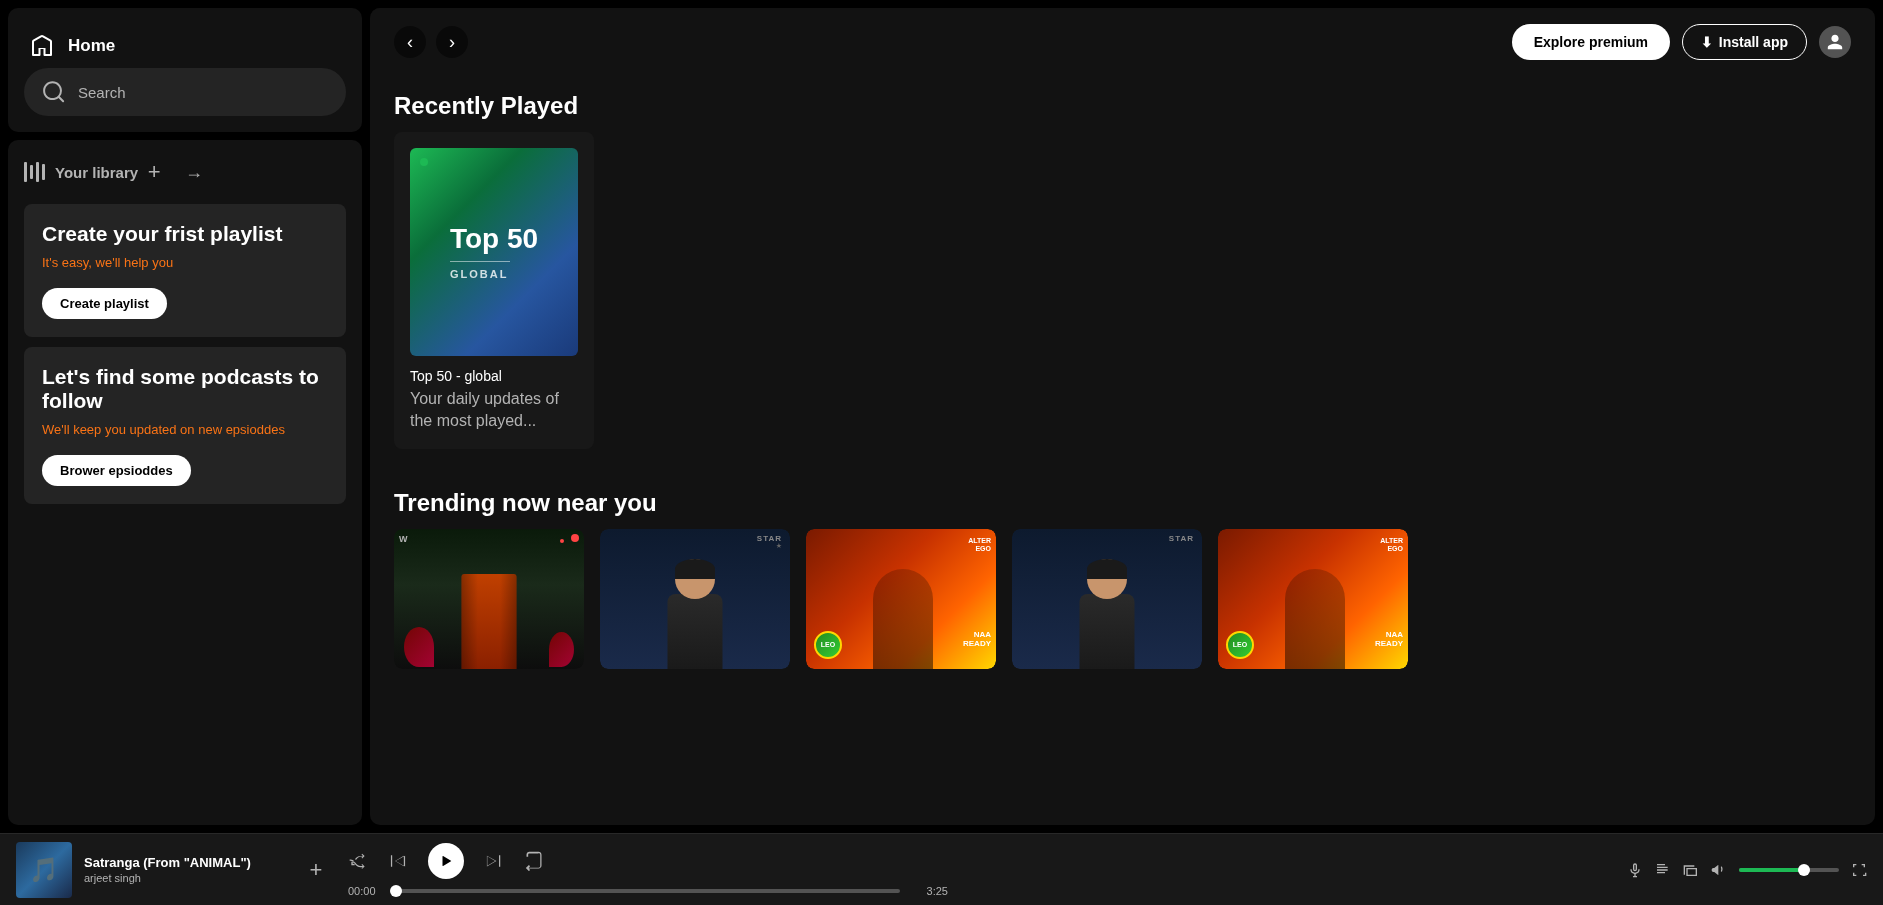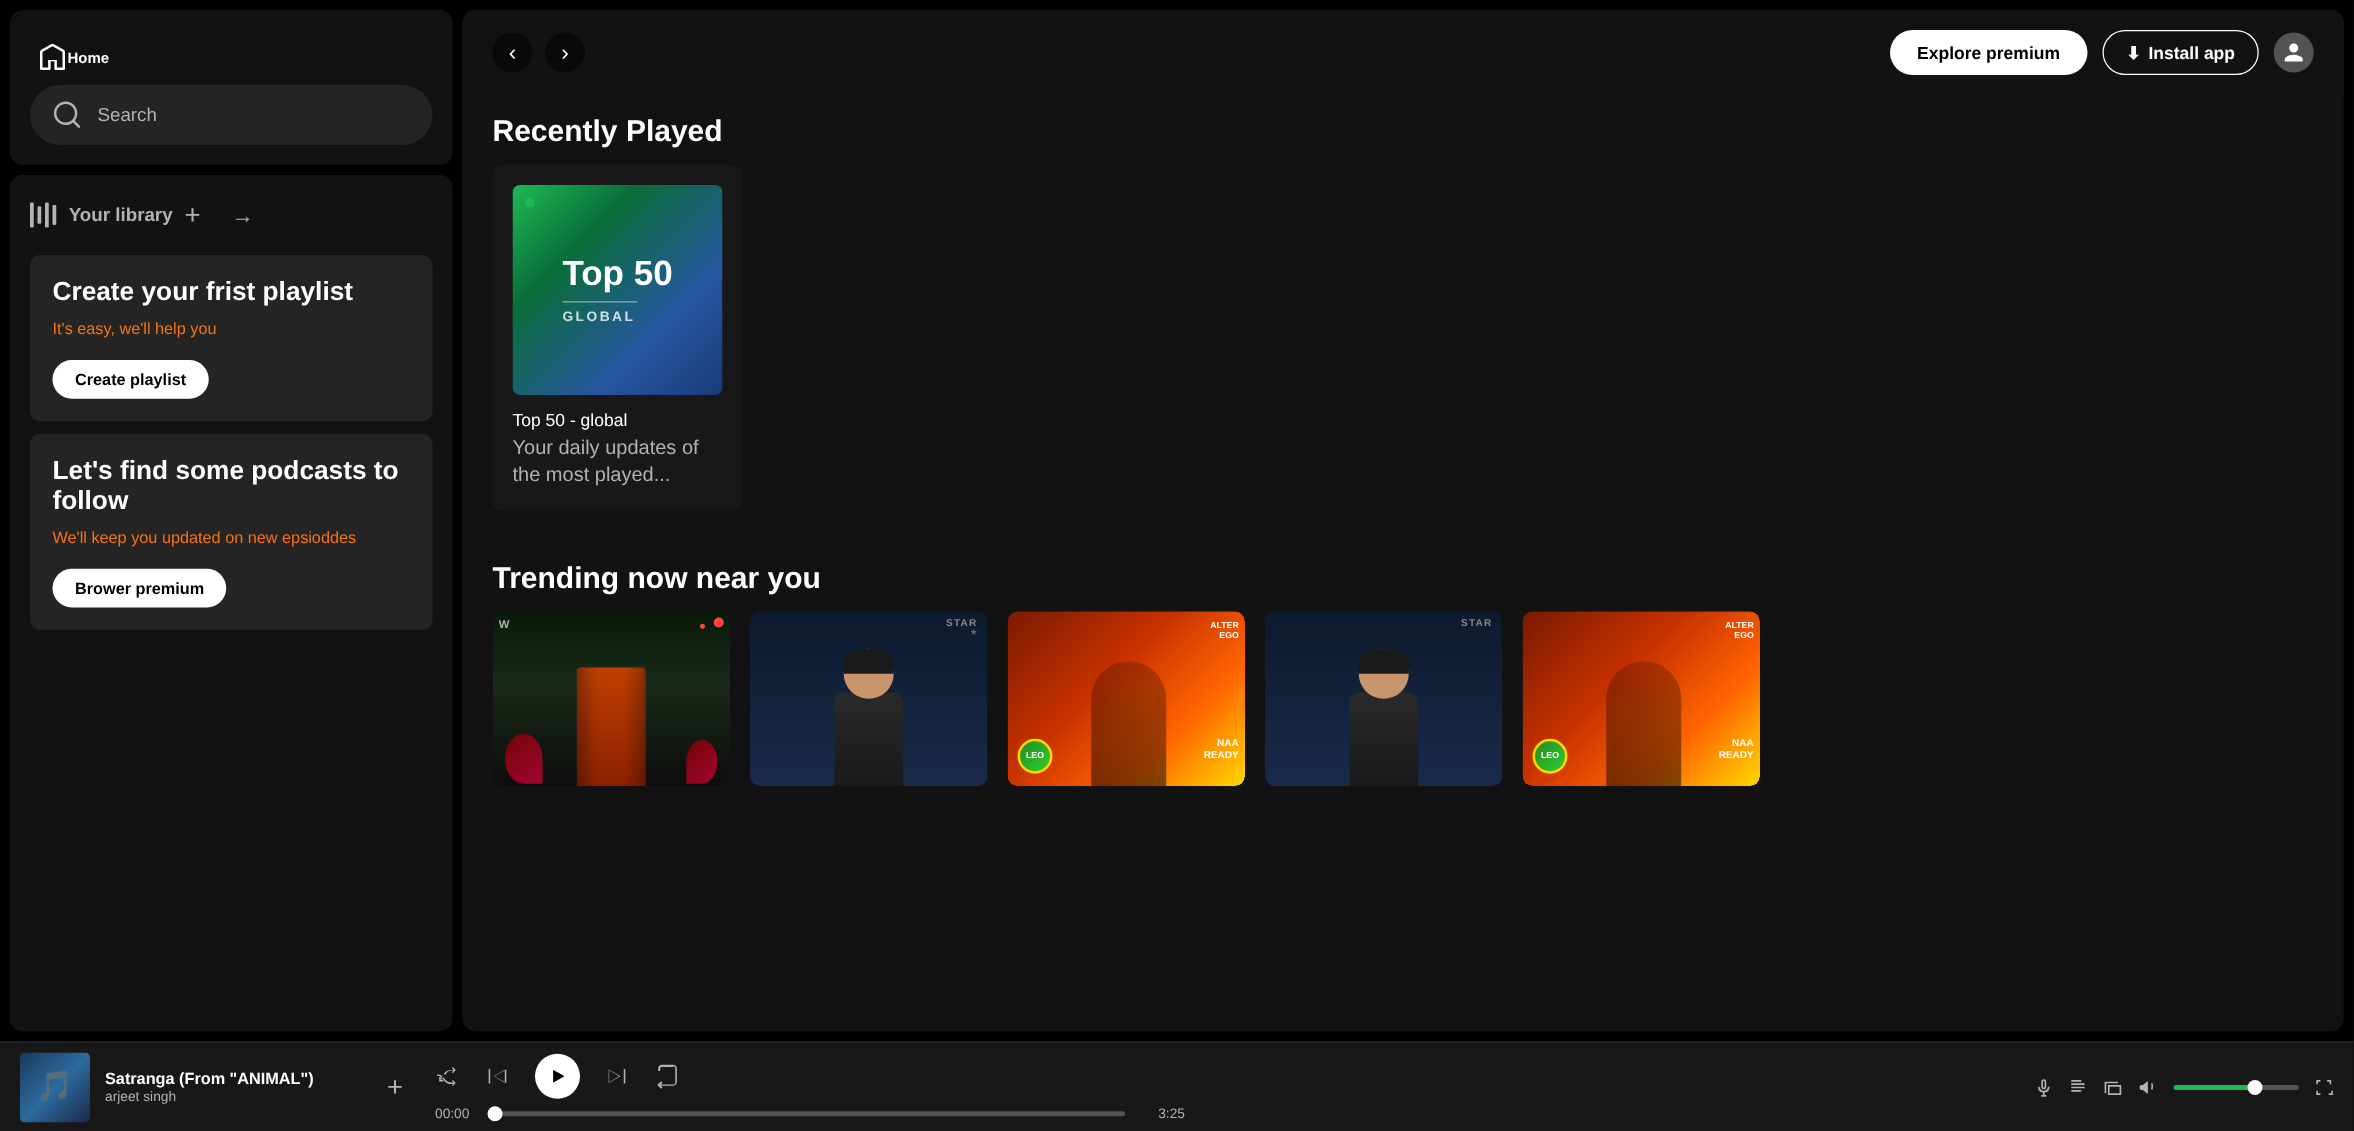--- a/index.html
+++ b/index.html
@@ -36,25 +36,26 @@
       border-radius: 10px;
       padding: 16px;
       display: flex;
       flex-direction: column;
       gap: 0;
     }
 
     .sidebar-nav-item {
       display: flex;
       align-items: center;
+      gap: 14px;
       padding: 10px 6px;
       border-radius: 6px;
       cursor: pointer;
       color: #b3b3b3;
-      font-size: 12px;
+      font-size: 17px;
       font-weight: 600;
     }
     .sidebar-nav-item.active { color: #fff; }
 
     .sidebar-nav-icon {
       width: 24px;
       height: 24px;
       display: flex;
       align-items: center;
       justify-content: center;
@@ -227,21 +228,21 @@
       border-radius: 8px;
       padding: 16px;
       width: 200px;
       min-width: 200px;
       cursor: pointer;
       transition: background 0.2s;
     }
 
     .playlist-card-img {
       width: 168px;
-      height: 168px;
+      height: 208px;
       border-radius: 6px;
       margin-bottom: 12px;
       overflow: hidden;
       position: relative;
     }
 
     
     .top50-card-img {
       background: linear-gradient(135deg, #1db954 0%, #0a6e3a 30%, #2756a0 70%, #1a3a7a 100%);
       width: 100%;
@@ -557,21 +558,21 @@
 
       <div class="library-card">
         <h3>Create your frist playlist</h3>
         <p>It's easy, we'll help you</p>
         <button class="pill-btn">Create playlist</button>
       </div>
 
       <div class="library-card">
         <h3>Let's find some podcasts to follow</h3>
         <p>We'll keep you updated on new epsioddes</p>
-        <button class="pill-btn">Brower premium</button>
+        <button class="pill-btn">Brower epsioddes</button>
       </div>
     </div>
   </div>
 
   <div class="main-content">
 
     <div class="topbar">
       <div class="topbar-left">
         <button class="nav-btn">
           <span>‹</span>

